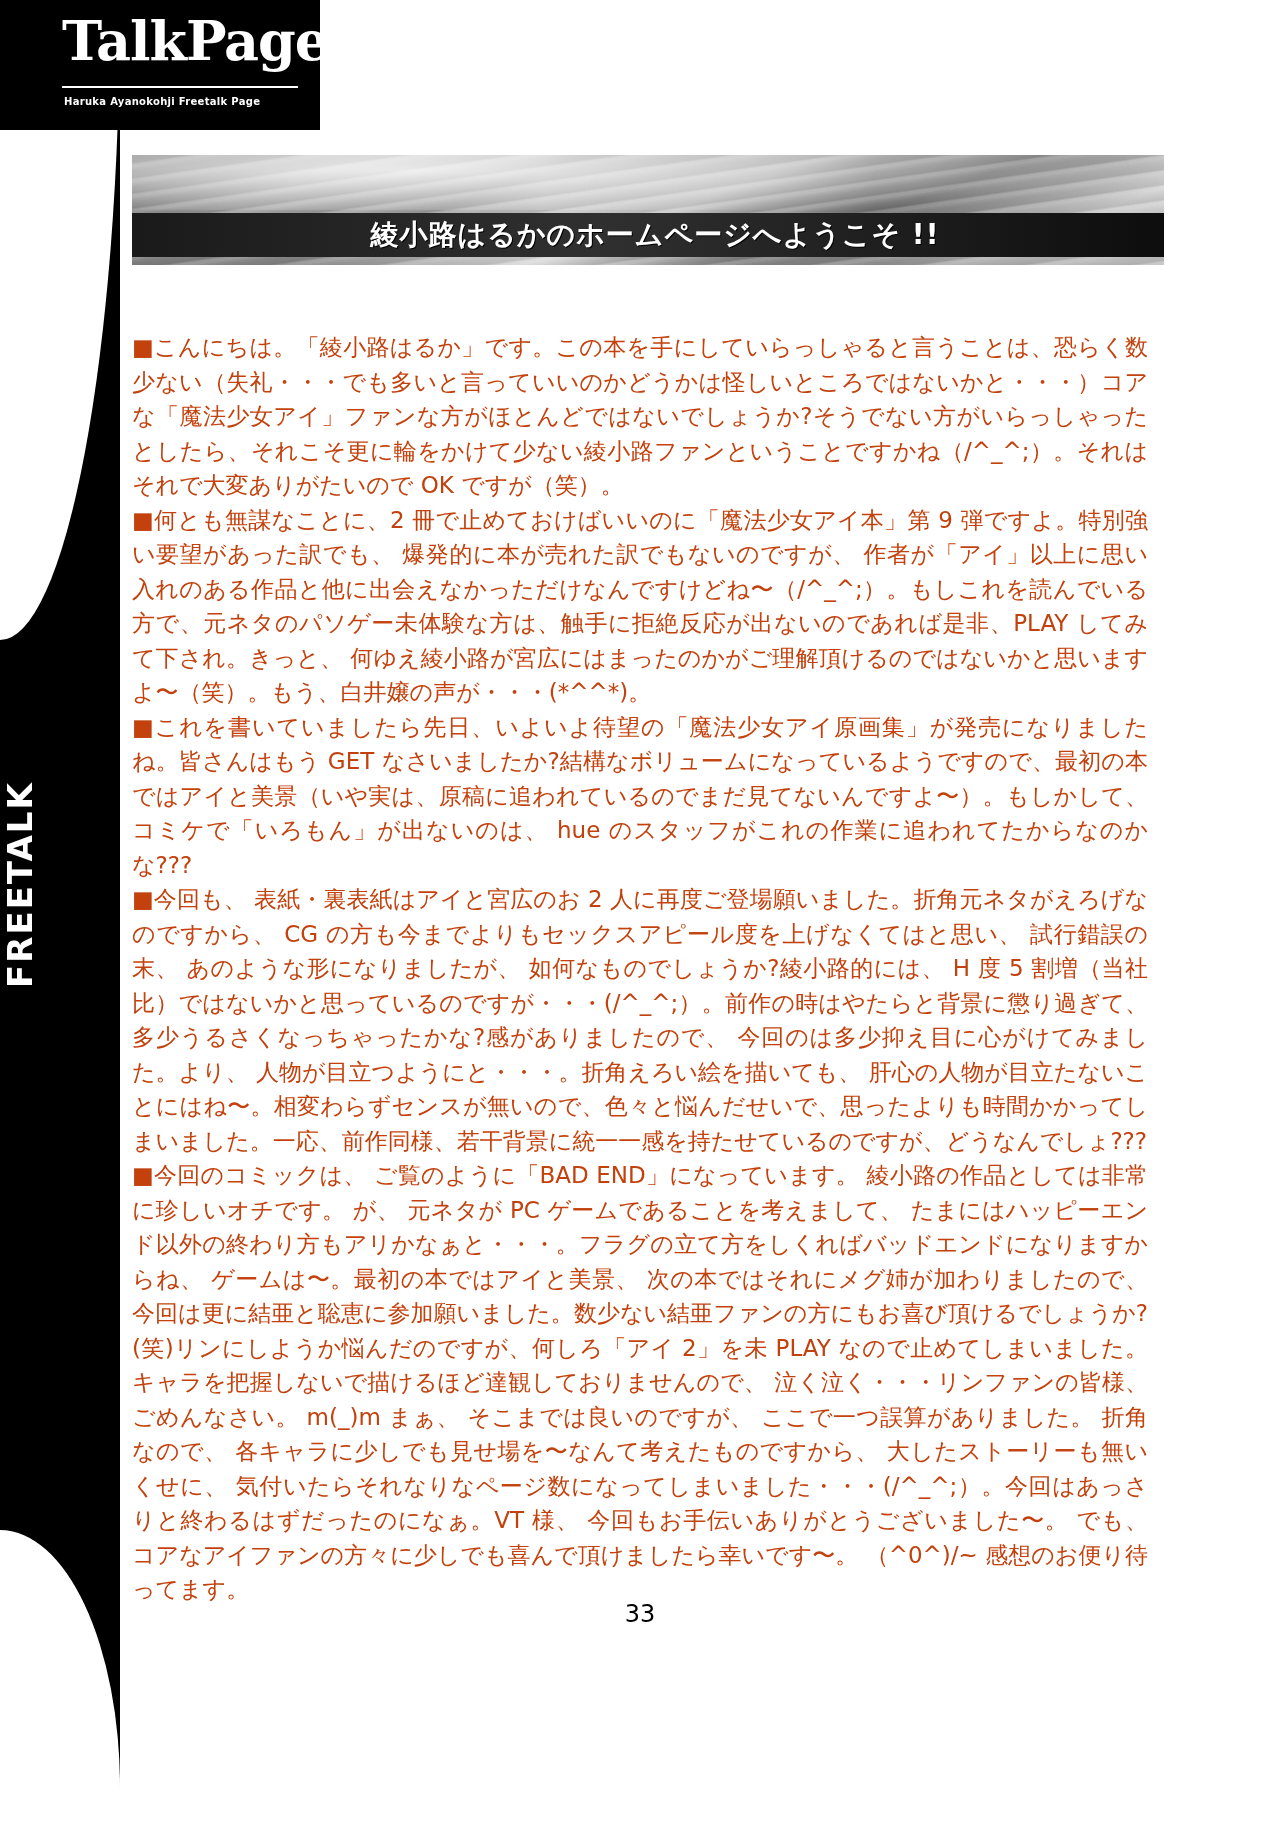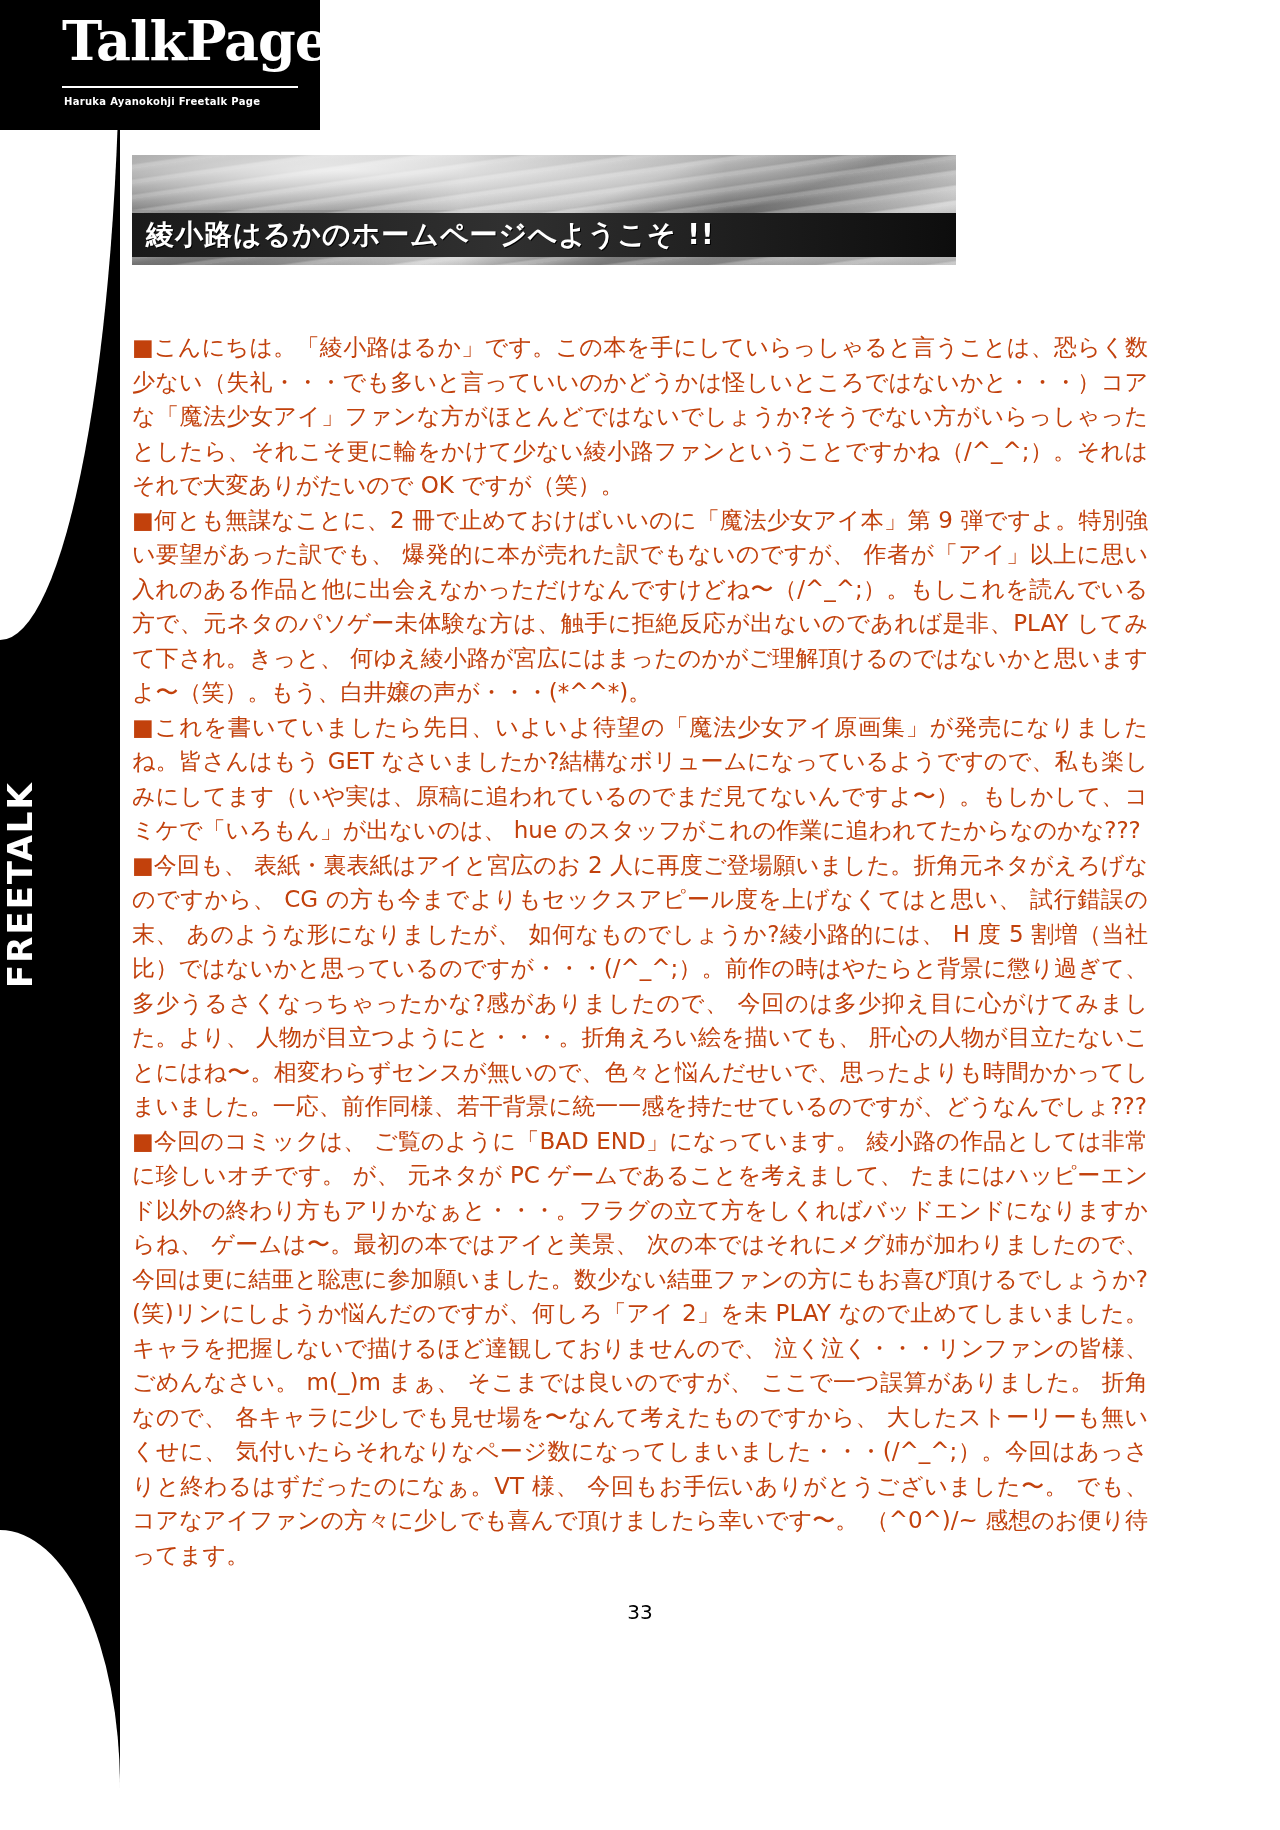--- a/index.html
+++ b/index.html
@@ -105,27 +105,28 @@
     font-weight: bold;
     letter-spacing: 0.3px;
     white-space: nowrap;
   }
 
   
   .banner {
     position: absolute;
     left: 132px;
     top: 155px;
-    width: 824px;
+    width: 1032px;
     height: 110px;
     background:
       linear-gradient(90deg, rgba(0,0,0,0.45) 0%, rgba(0,0,0,0.06) 40%, rgba(0,0,0,0.30) 72%, rgba(0,0,0,0.04) 100%),
       linear-gradient(160deg, #d8d8d8 0%, #f2f2f2 18%, #bdbdbd 34%, #e9e9e9 52%, #9e9e9e 68%, #dcdcdc 84%, #c6c6c6 100%);
     z-index: 4;
     overflow: hidden;
+    text-align: center;
   }
   .banner::before {
     content: "";
     position: absolute;
     left: 0; top: 0; right: 0; bottom: 0;
     background:
       repeating-linear-gradient(
         -8deg,
         rgba(255,255,255,0.22) 0px,
         rgba(255,255,255,0.22) 3px,
@@ -185,21 +186,21 @@
     text-indent: 0;
   }
 
   
   .page-number {
     position: absolute;
     left: 0;
     top: 1600px;
     width: 1280px;
     text-align: center;
-    font-size: 20px;
+    font-size: 24px;
     color: #000000;
     z-index: 4;
   }
 </style>
 </head>
 <body>
 
 <div class="left-band"></div>
 <div class="band-cut-top"></div>
 <div class="band-cut-bottom"></div>
@@ -214,18 +215,18 @@
 </div>
 
 <div class="banner">
   <div class="banner-strip"></div>
   <div class="banner-text">綾小路はるかのホームページへようこそ !!</div>
 </div>
 
 <div class="body-text">
   <p>■こんにちは。「綾小路はるか」です。この本を手にしていらっしゃると言うことは、恐らく数少ない（失礼・・・でも多いと言っていいのかどうかは怪しいところではないかと・・・）コアな「魔法少女アイ」ファンな方がほとんどではないでしょうか?そうでない方がいらっしゃったとしたら、それこそ更に輪をかけて少ない綾小路ファンということですかね（/^_^;）。それはそれで大変ありがたいので OK ですが（笑）。</p>
   <p>■何とも無謀なことに、2 冊で止めておけばいいのに「魔法少女アイ本」第 9 弾ですよ。特別強い要望があった訳でも、 爆発的に本が売れた訳でもないのですが、 作者が「アイ」以上に思い入れのある作品と他に出会えなかっただけなんですけどね〜（/^_^;）。もしこれを読んでいる方で、元ネタのパソゲー未体験な方は、触手に拒絶反応が出ないのであれば是非、PLAY してみて下され。きっと、 何ゆえ綾小路が宮広にはまったのかがご理解頂けるのではないかと思いますよ〜（笑）。もう、白井嬢の声が・・・(*^^*)。</p>
-  <p>■これを書いていましたら先日、いよいよ待望の「魔法少女アイ原画集」が発売になりましたね。皆さんはもう GET なさいましたか?結構なボリュームになっているようですので、私も楽しみにしてます（いや実は、原稿に追われているのでまだ見てないんですよ〜）。もしかして、コミケで「いろもん」が出ないのは、 hue のスタッフがこれの作業に追われてたからなのかな???</p>
+  <p>■これを書いていましたら先日、いよいよ待望の「魔法少女アイ原画集」が発売になりましたね。皆さんはもう GET なさいましたか?結構なボリュームになっているようですので、最初の本ではアイと美景（いや実は、原稿に追われているのでまだ見てないんですよ〜）。もしかして、コミケで「いろもん」が出ないのは、 hue のスタッフがこれの作業に追われてたからなのかな???</p>
   <p>■今回も、 表紙・裏表紙はアイと宮広のお 2 人に再度ご登場願いました。折角元ネタがえろげなのですから、 CG の方も今までよりもセックスアピール度を上げなくてはと思い、 試行錯誤の末、 あのような形になりましたが、 如何なものでしょうか?綾小路的には、 H 度 5 割増（当社比）ではないかと思っているのですが・・・(/^_^;）。前作の時はやたらと背景に懲り過ぎて、 多少うるさくなっちゃったかな?感がありましたので、 今回のは多少抑え目に心がけてみました。より、 人物が目立つようにと・・・。折角えろい絵を描いても、 肝心の人物が目立たないことにはね〜。相変わらずセンスが無いので、色々と悩んだせいで、思ったよりも時間かかってしまいました。一応、前作同様、若干背景に統一一感を持たせているのですが、どうなんでしょ???</p>
   <p>■今回のコミックは、 ご覧のように「BAD END」になっています。 綾小路の作品としては非常に珍しいオチです。 が、 元ネタが PC ゲームであることを考えまして、 たまにはハッピーエンド以外の終わり方もアリかなぁと・・・。フラグの立て方をしくればバッドエンドになりますからね、 ゲームは〜。最初の本ではアイと美景、 次の本ではそれにメグ姉が加わりましたので、 今回は更に結亜と聡恵に参加願いました。数少ない結亜ファンの方にもお喜び頂けるでしょうか?(笑)リンにしようか悩んだのですが、何しろ「アイ 2」を未 PLAY なので止めてしまいました。キャラを把握しないで描けるほど達観しておりませんので、 泣く泣く・・・リンファンの皆様、 ごめんなさい。 m(_)m まぁ、 そこまでは良いのですが、 ここで一つ誤算がありました。 折角なので、 各キャラに少しでも見せ場を〜なんて考えたものですから、 大したストーリーも無いくせに、 気付いたらそれなりなページ数になってしまいました・・・(/^_^;）。今回はあっさりと終わるはずだったのになぁ。VT 様、 今回もお手伝いありがとうございました〜。 でも、 コアなアイファンの方々に少しでも喜んで頂けましたら幸いです〜。 （^0^)/~ 感想のお便り待ってます。</p>
 </div>
 
 <div class="page-number">33</div>
 
 </body></html>

